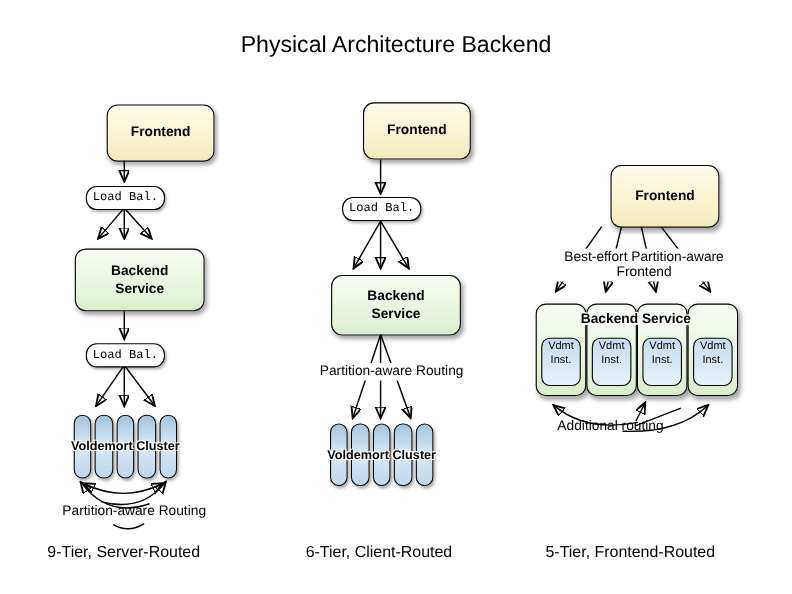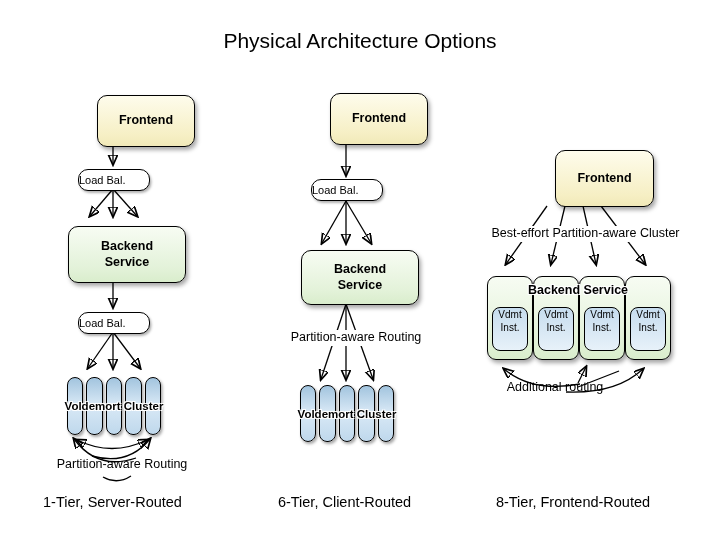--- a/index.html
+++ b/index.html
@@ -20,22 +20,22 @@
     display:flex; align-items:center; justify-content:center; text-align:center;
     font-weight:bold; font-size:12.5px; line-height:1.25;
     box-shadow:2px 3px 4px rgba(0,0,0,0.35);
   }
   .yellow { background:linear-gradient(to bottom, #FEFCEC 0%, #F6EFC4 80%, #F1E9B8 100%);margin-left:32px; }
   .green  { background:linear-gradient(to bottom, #F7FCF3 0%, #E3F2D9 75%, #D9EDCC 100%); }
   .backend-text { padding:0 12px; }
 
   .lb-pill {
     position:absolute; z-index:2; border:1.4px solid #000; border-radius:10px;
-    background:#ffffff; display:flex; align-items:center; 
-    font-size:11px; box-shadow:1.5px 2px 2.5px rgba(0,0,0,0.3);
+    background:#ffffff; display:flex; align-items:center; justify-content:center;
+    font-size:11px; box-shadow:1.5px 2px 2.5px rgba(0,0,0,0.3);font-family:Liberation Mono, monospace;
   }
 
   .cluster { position:absolute; z-index:2; display:flex; gap:3px; }
   .cluster .node {
     flex:1; border:1.5px solid #000; border-radius:8px;
     background:linear-gradient(to bottom, #A2C4DE 0%, #D9E9F6 48%, #BFD8EC 100%);
     box-shadow:1.5px 2px 3px rgba(0,0,0,0.35);
   }
   .cluster-label {
     position:absolute; z-index:3; left:50%; top:50%; transform:translate(-50%,-50%);
@@ -109,21 +109,21 @@
     <path d="M547,206 L506,264" marker-end="url(#ah)"></path>
     <path d="M565,206 L551,264" marker-end="url(#ah)"></path>
     <path d="M583,206 L596,264" marker-end="url(#ah)"></path>
     <path d="M601,206 L645,264" marker-end="url(#ah)"></path>
     <path d="M580,384 Q533,393 504,369" marker-end="url(#ah)"></path>
     <path d="M578,383 Q582,375 586,367" marker-end="url(#ah)"></path>
     <path d="M566,392 Q616,394 643,369" marker-end="url(#ah)"></path>
     <path d="M619,371 L578,387"></path>
   </svg>
 
-  <div class="page-title">Physical Architecture Options</div>
+  <div class="page-title">Physical Architecture Backend</div>
 
   <div class="box yellow" style="left:65px; top:95px; width:96px; height:50px;">
     <span>Frontend</span>
   </div>
 
   <div class="lb-pill" style="left:78px; top:169px; width:70px; height:20px;">
     <span>Load Bal.</span>
   </div>
 
   <div class="box green backend-text" style="left:68px; top:226px; width:92px; height:55px;">
@@ -138,21 +138,21 @@
     <div class="node"></div>
     <div class="node"></div>
     <div class="node"></div>
     <div class="node"></div>
     <div class="node"></div>
     <div class="cluster-label">Voldemort Cluster</div>
   </div>
 
   <div class="routing-label" style="left:42px; top:458px; width:160px;">Partition-aware Routing</div>
 
-  <div class="caption" style="left:30px; width:165px;">1-Tier, Server-Routed</div>
+  <div class="caption" style="left:30px; width:165px;">9-Tier, Server-Routed</div>
 
   <div class="box yellow" style="left:298px; top:93px; width:96px; height:50px;">
     <span>Frontend</span>
   </div>
 
   <div class="lb-pill" style="left:311px; top:179px; width:70px; height:20px;">
     <span>Load Bal.</span>
   </div>
 
   <div class="box green backend-text" style="left:301px; top:250px; width:92px; height:53px;">
@@ -169,21 +169,21 @@
     <div class="node"></div>
     <div class="cluster-label">Voldemort Cluster</div>
   </div>
 
   <div class="caption" style="left:262px; width:165px;">6-Tier, Client-Routed</div>
 
   <div class="box yellow" style="left:523px; top:150px; width:97px; height:55px;">
     <span>Frontend</span>
   </div>
 
-  <div class="routing-label bg-white" style="left:488px; top:226px; width:195px;">Best-effort Partition-aware Cluster</div>
+  <div class="routing-label bg-white" style="left:488px; top:226px; width:195px;">Best-effort Partition-aware Frontend</div>
 
   <div class="bk-box" style="left:487px; top:276px;">
     <div class="vdmt">
       <span>Vdmt Inst.</span>
     </div>
   </div>
   <div class="bk-box" style="left:533px; top:276px;">
     <div class="vdmt">
       <span>Vdmt Inst.</span>
     </div>
@@ -196,15 +196,15 @@
   <div class="bk-box" style="left:625px; top:276px;">
     <div class="vdmt">
       <span>Vdmt Inst.</span>
     </div>
   </div>
 
   <div class="bk-group-label">Backend Service</div>
 
   <div class="routing-label" style="left:480px; top:381px; width:150px;">Additional routing</div>
 
-  <div class="caption" style="left:487px; width:172px;">8-Tier, Frontend-Routed</div>
+  <div class="caption" style="left:487px; width:172px;">5-Tier, Frontend-Routed</div>
 
 </div>
 
 </body></html>

